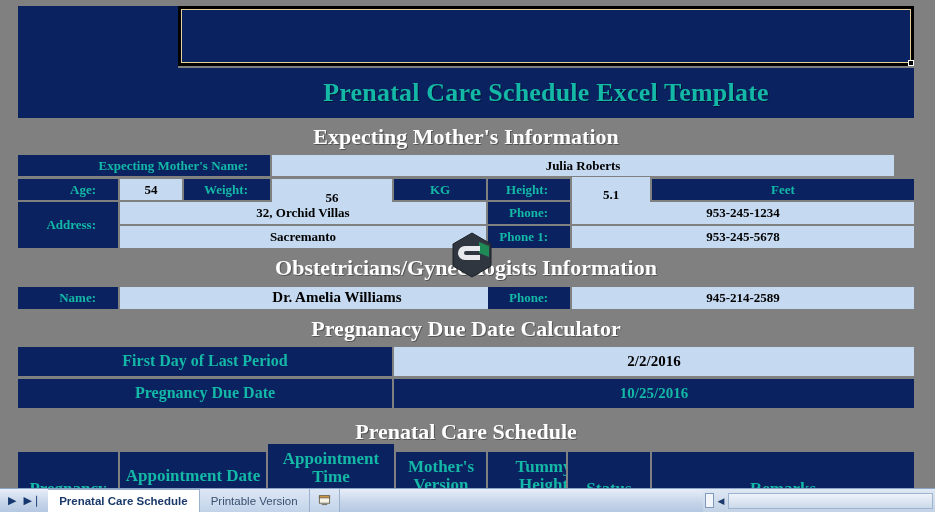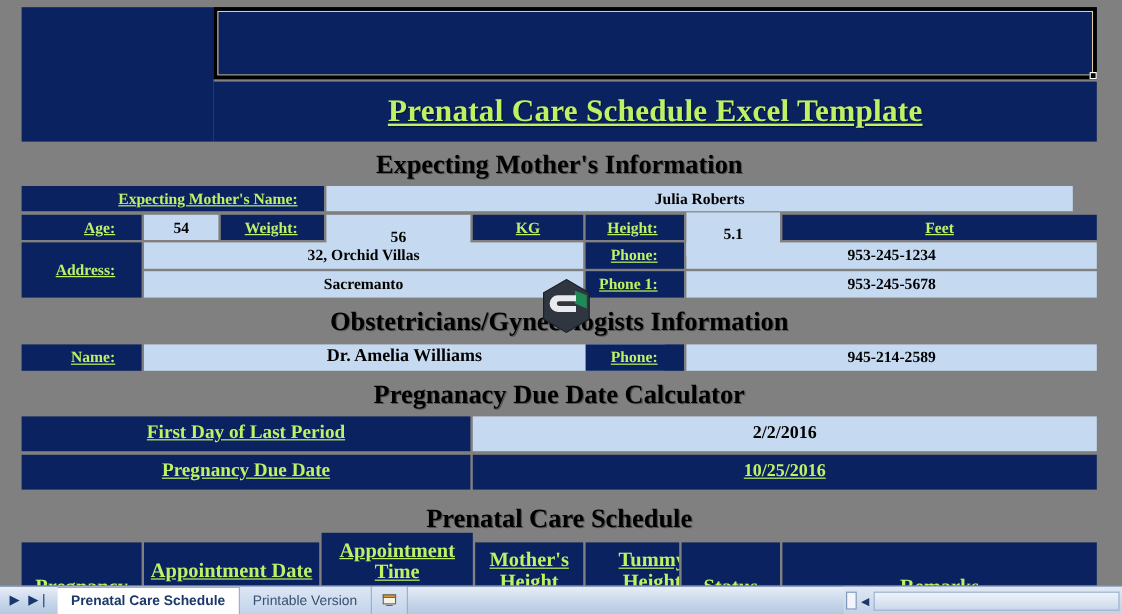--- a/index.html
+++ b/index.html
@@ -23,23 +23,23 @@
     position: absolute;
     display: flex;
     align-items: center;
     justify-content: center;
     text-align: center;
     font-weight: bold;
     line-height: 1.05;
     overflow: hidden;
     white-space: nowrap;
   }
-  .navy      { background: #0a2260; color: #bef264; text-decoration: underline; }
+  .navy      { background: #0a2260; color: #14b8a6; }
   .lightblue { background: #c5d9f1; color: #000000; }
-  .gray      { background: #808080; color: #000000; }
+  .gray      { background: #808080; color: #ffffff; }
   .right     { justify-content: flex-end; padding-right: 22px; }
   .wrap      { white-space: normal; }
 
   
   .banner-title {
     font-size: 26px;
     letter-spacing: .2px;
     text-shadow: 1px 1px 0 rgba(0,0,0,.45);
   }
   .section-title {
@@ -190,21 +190,21 @@
   <div class="cell lightblue val-lg" style="left:394px; top:347px; width:520px; height:29px;">2/2/2016</div>
 
   <div class="cell navy hdr-lg" style="left:18px; top:379px; width:374px; height:29px;">Pregnancy Due Date</div>
   <div class="cell navy val-lg" style="left:394px; top:379px; width:520px; height:29px;">10/25/2016</div>
 
   <div class="cell gray section-title" style="left:18px; top:415px; width:896px; height:33px;">Prenatal Care Schedule</div>
 
   <div class="cell navy colhdr wrap" style="left:18px; top:452px; width:100px; height:48px; align-items:flex-end; padding-bottom:2px;">Pregnancy</div>
   <div class="cell navy colhdr wrap" style="left:120px; top:452px; width:146px; height:48px;">Appointment Date</div>
   <div class="cell navy colhdr wrap" style="left:268px; top:444px; width:126px; height:48px;">Appointment Time</div>
-  <div class="cell navy colhdr wrap" style="left:396px; top:452px; width:90px; height:48px;">Mother's Height</div>
+  <div class="cell navy colhdr wrap" style="left:396px; top:452px; width:90px; height:48px;">Mother's Version</div>
   <div class="cell navy colhdr wrap" style="left:488px; top:452px; width:78px; height:48px;padding-left:33px;">Tummy Height</div>
   <div class="cell navy colhdr wrap" style="left:568px; top:452px; width:82px; height:48px; align-items:flex-end; padding-bottom:2px;">Status</div>
   <div class="cell navy colhdr wrap" style="left:652px; top:452px; width:262px; height:48px; align-items:flex-end; padding-bottom:2px;">Remarks</div>
 
   <div id="active-cell">
     <div id="active-cell-handle"></div>
   </div>
 
   <div id="watermark">
     <svg viewBox="0 0 44 46" width="44" height="46" aria-hidden="true">

